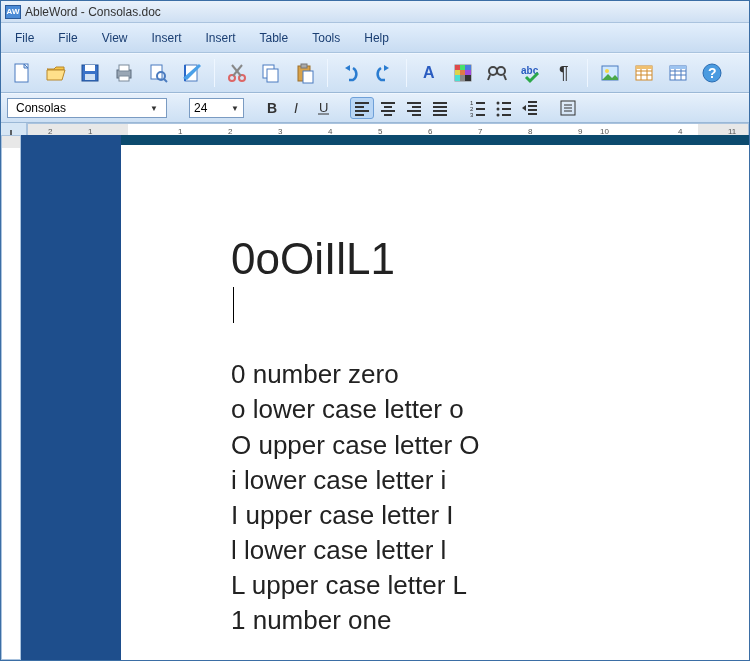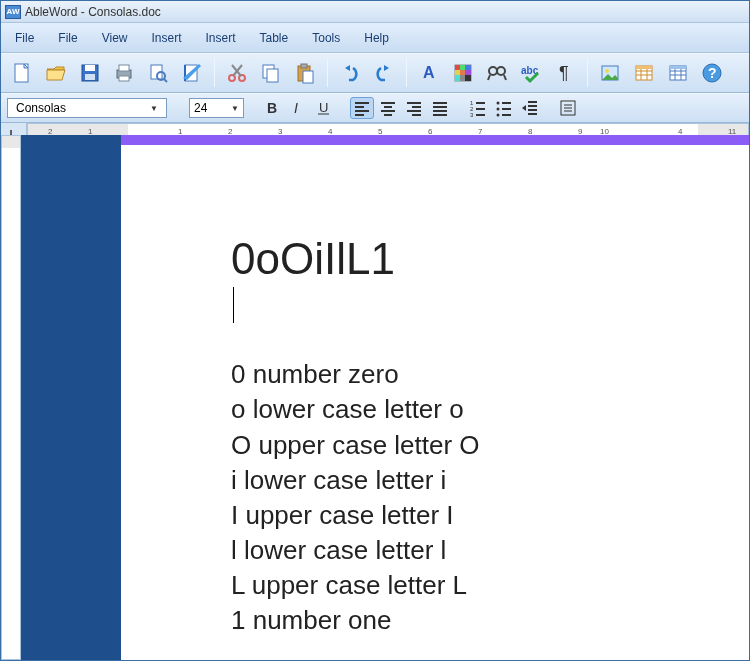--- a/index.html
+++ b/index.html
@@ -34,21 +34,21 @@
   .rulercorner { width: 26px; height:20px; background:#d6e6f5; display:flex; align-items:center; justify-content:center; border-right:1px solid #aac3de; border-bottom:1px solid #aac3de; }
   .ruler-h { flex:1; background:#fff; border:1px solid #aac3de; position:relative; font-size:8px; color:#555; }
   .ruler-h .shade { position:absolute; top:0; left:0; width:100px; height:100%; background:#e8e8e8; }
   .ruler-h .shade2 { position:absolute; top:0; right:0; width:50px; height:100%; background:#e8e8e8; }
   .ruler-h .tick { position:absolute; top:3px; font-size:8px; }
 
   
   .docarea { position:absolute; top: 134px; left:0; right:0; bottom:0; display:flex; background:#9c9c9c; }
   .ruler-v { width:20px; background:#fff; border:1px solid #aac3de; position:relative; }
   .ruler-v .shade { position:absolute; left:0; top:0; width:100%; height:12px; background:#e8e8e8; }
-  .pagecanvas { flex:1; background:#8b5cf6; position:relative; overflow:hidden; }
+  .pagecanvas { flex:1; background:#0c4a6e; position:relative; overflow:hidden; }
   .leftmargin { position:absolute; left:0; top:0; width:100px; height:100%; background:#1e4e8c; }
   .page-inner { position:absolute; left:100px; top:10px; background:#fff; width:800px; height:1100px; padding: 90px 90px 90px 110px; }
   .doc-content { font-family: Consolas, monospace; color:#222; }
   .doc-big { font-size: 44px; line-height:1.1; margin-bottom: 4px; }
   .cursor { display:inline-block; width:1px; height:36px; background:#000; vertical-align:middle; margin-left:2px; }
   .doc-line { font-size: 26px; line-height:1.35; white-space:pre; }
   .spacer { height: 34px; }
 </style>
 </head>
 <body>

